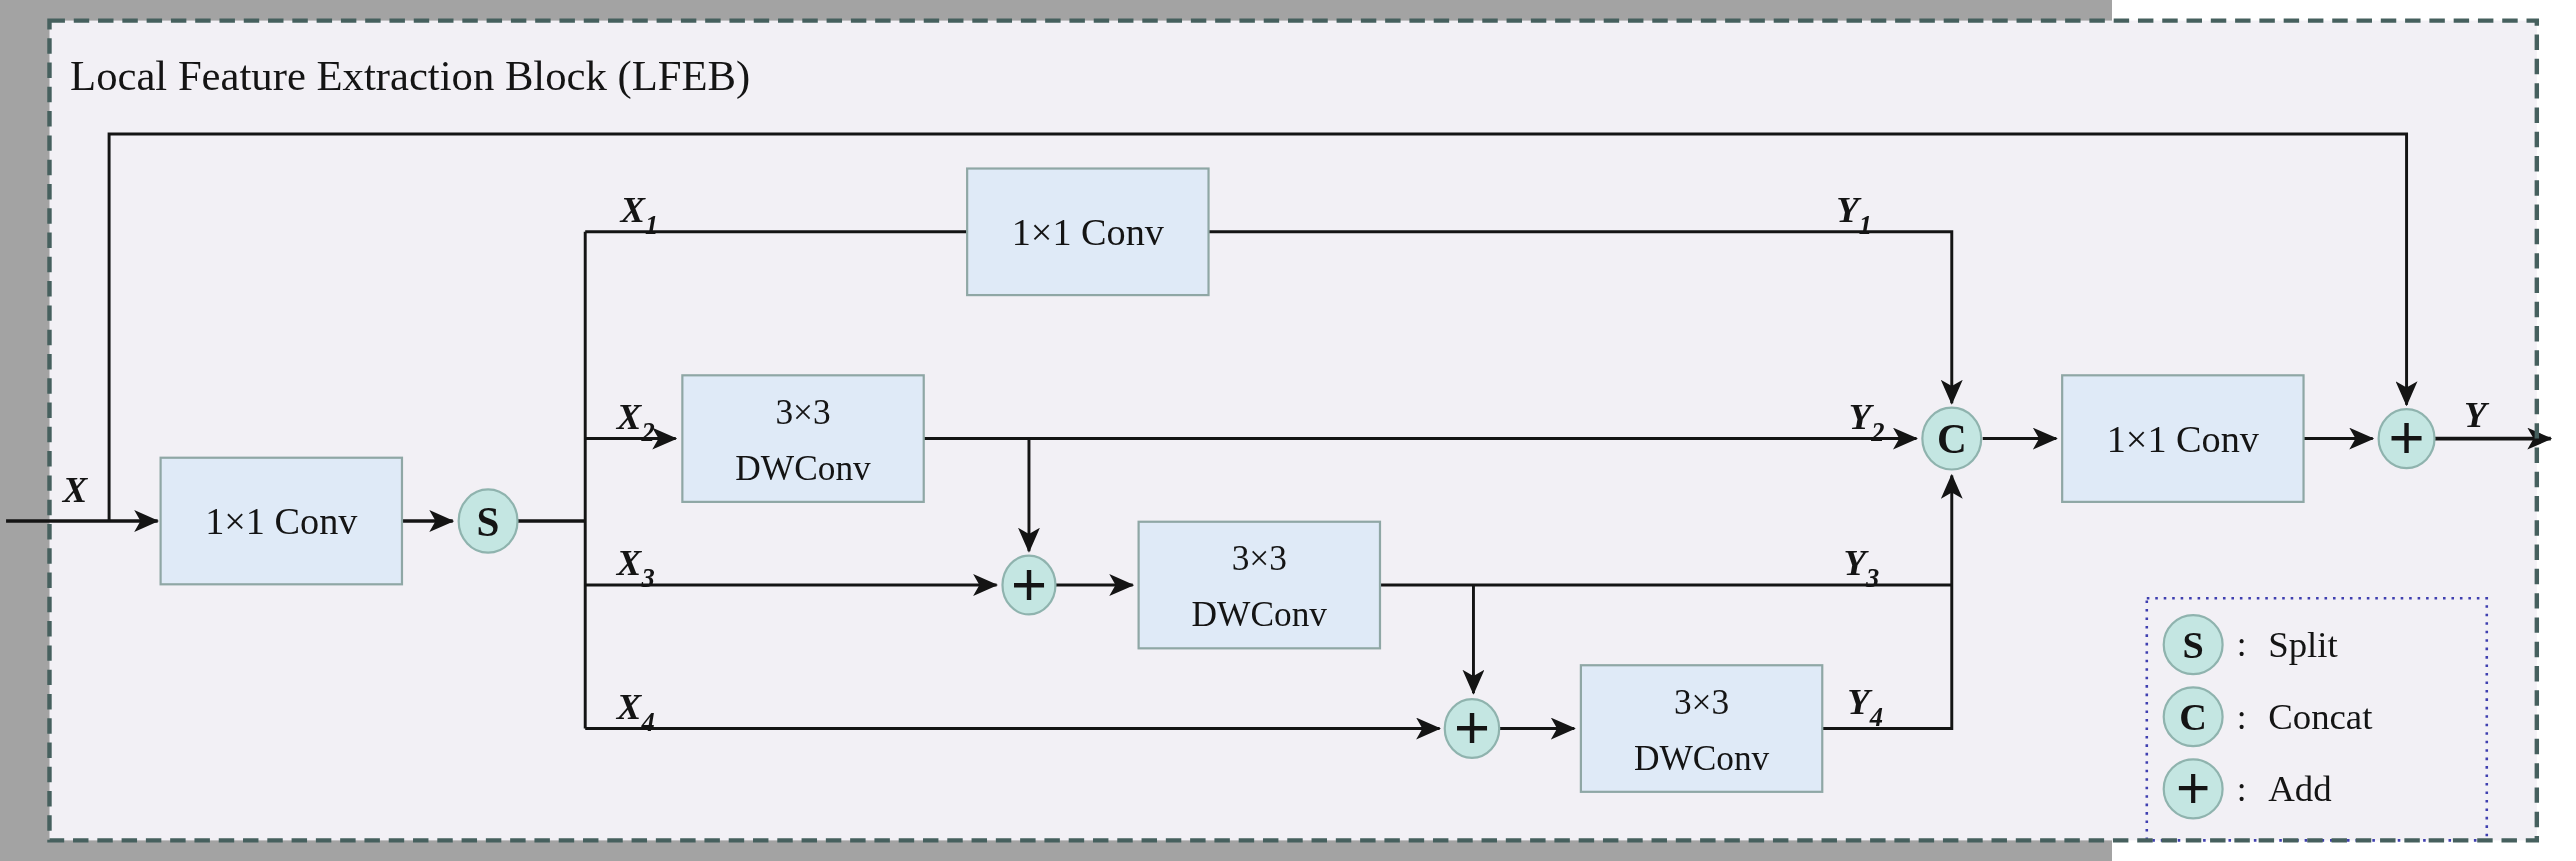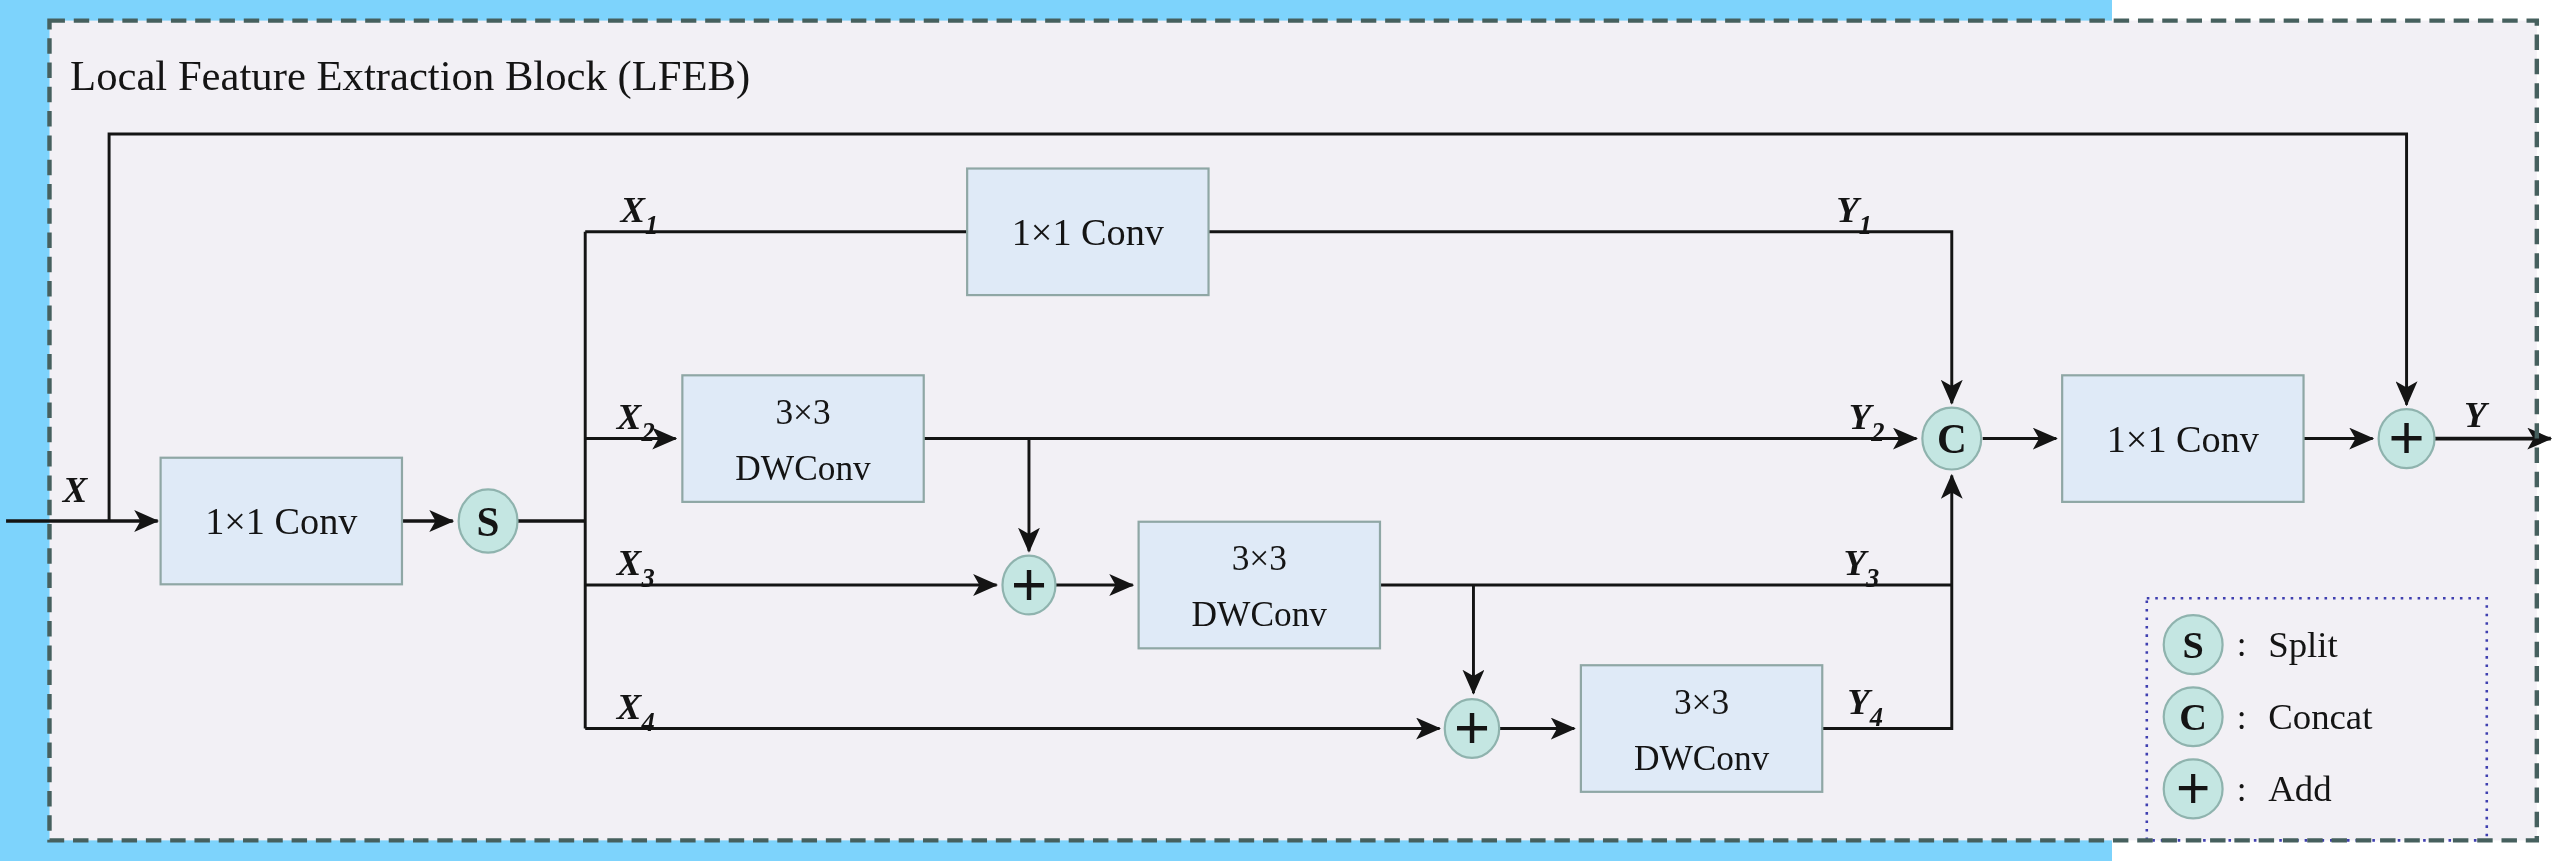--- a/index.html
+++ b/index.html
@@ -1,16 +1,16 @@
 <!DOCTYPE html>
 <html style="font-size:11.8px"><head>
 <meta charset="utf-8">
 <style>
   html, body { margin: 0; padding: 0; background: #ffffff; }
-  .stage { position: relative; width: 2112px; height: 861px; background: #7dd3fc; }
+  .stage { position: relative; width: 2112px; height: 861px; background: #a3a3a3; }
   svg { display: block; }
 
   text { font-family: "Liberation Serif", "DejaVu Serif", serif; fill: #141414; }
 
   .outer-bg     { fill: #f2f0f5; }
   .outer-border { fill: none; stroke: #46605e; stroke-width: 6; stroke-dasharray: 21 12; }
 
   .title { font-size: 58px; }
 
   .box  { fill: #dfeaf7; stroke: #8fa7a5; stroke-width: 3; }

